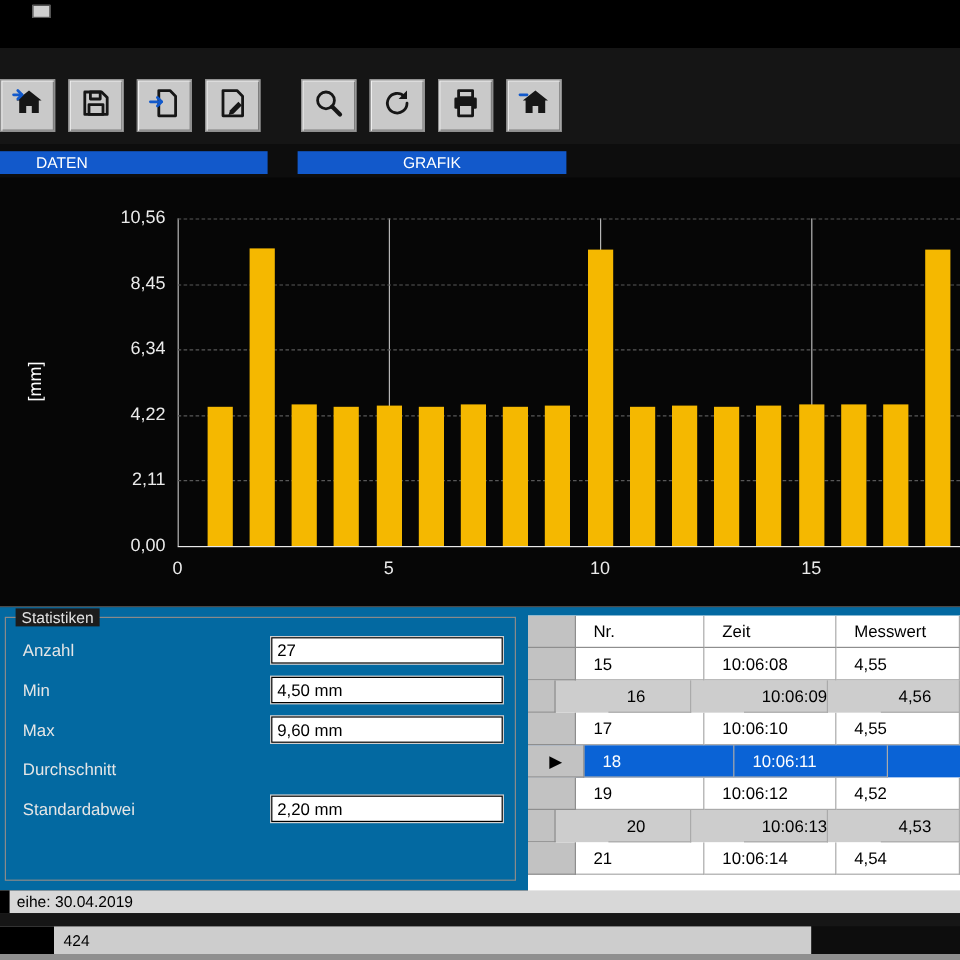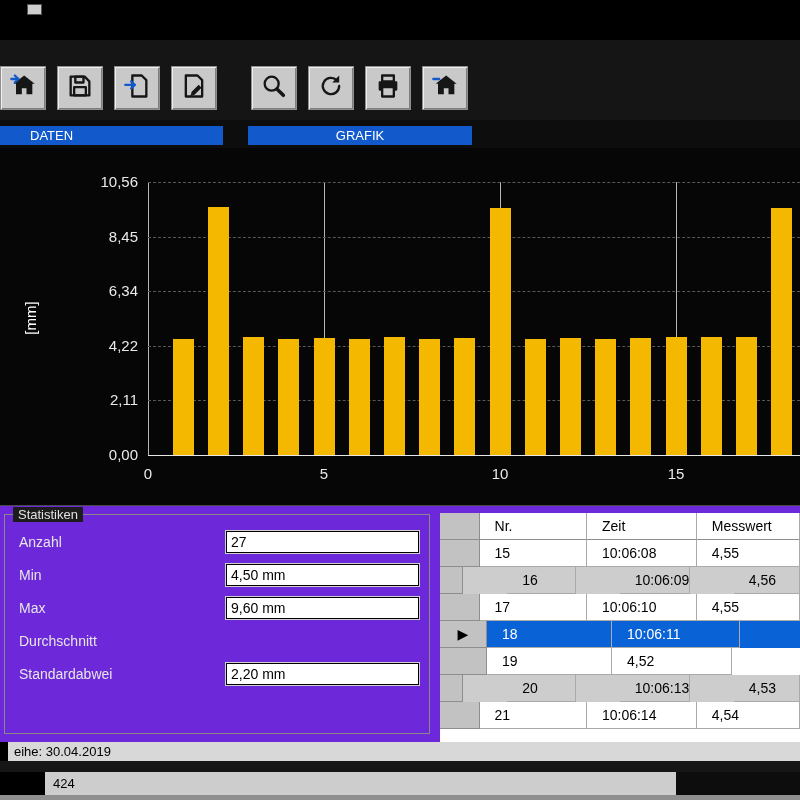--- a/index.html
+++ b/index.html
@@ -33,21 +33,21 @@
   .vgrid{position:absolute;top:0;bottom:0;width:1px;background:#b6b6b6;}
   .hgrid{position:absolute;left:0;right:0;height:0;border-top:1px dashed #585858;}
   .bar{position:absolute;bottom:0;width:21px;}
   .ylab{position:absolute;left:0;width:138px;text-align:right;color:#eaeaea;font-size:15px;}
   .xlab{position:absolute;transform:translateX(-50%);color:#eaeaea;font-size:15px;}
   .ylabel-unit{
     position:absolute;left:30px;top:170px;color:#fff;font-size:15px;
     transform:translate(-50%,-50%) rotate(-90deg);white-space:nowrap;
   }
   
-  .bottom{position:absolute;left:0;top:505px;width:800px;height:237px;background:#6d28d9;border-top:1px solid #4a4a4a;box-sizing:border-box;text-decoration:underline;}
+  .bottom{position:absolute;left:0;top:505px;width:800px;height:237px;background:#0369a1;border-top:1px solid #4a4a4a;box-sizing:border-box;text-decoration:underline;}
   .groupbox{position:absolute;left:4px;top:8px;width:424px;height:218px;border:1px solid #8a8a8a;}
   .legend{position:absolute;left:8px;top:-8px;background:#1c1c1c;padding:0 5px;font-size:13px;color:#e2e2e2;}
   .stat-label{position:absolute;left:14px;color:#e6e6e6;font-size:14px;}
   .stat-input{
     position:absolute;left:221px;width:193px;height:22px;box-sizing:border-box;
     background:#fff;color:#000;border:1px solid #000;box-shadow:0 0 0 1px #cfcfcf;
     font-size:14px;font-family:"Liberation Sans",sans-serif;padding:0 4px;
   }
   
   .grid{position:absolute;left:440px;top:7px;width:360px;height:230px;background:#fff;overflow:hidden;}
@@ -244,20 +244,21 @@
       <div class="td td-mess">4,55</div>
     </div>
     <div class="tr sel">
       <div class="td td-sel"><span>▶</span></div>
       <div class="td td-nr">18</div>
       <div class="td td-zeit">10:06:11</div>
     </div>
     <div class="tr">
       <div class="td td-sel"></div>
       <div class="td td-nr">19</div>
+      <div class="td td-zeit">10:06:12</div>
       <div class="td td-mess">4,52</div>
     </div>
     <div class="tr alt">
       <div class="td td-sel"></div>
       <div class="td td-nr">20</div>
       <div class="td td-zeit">10:06:13</div>
       <div class="td td-mess">4,53</div>
     </div>
     <div class="tr">
       <div class="td td-sel"></div>

